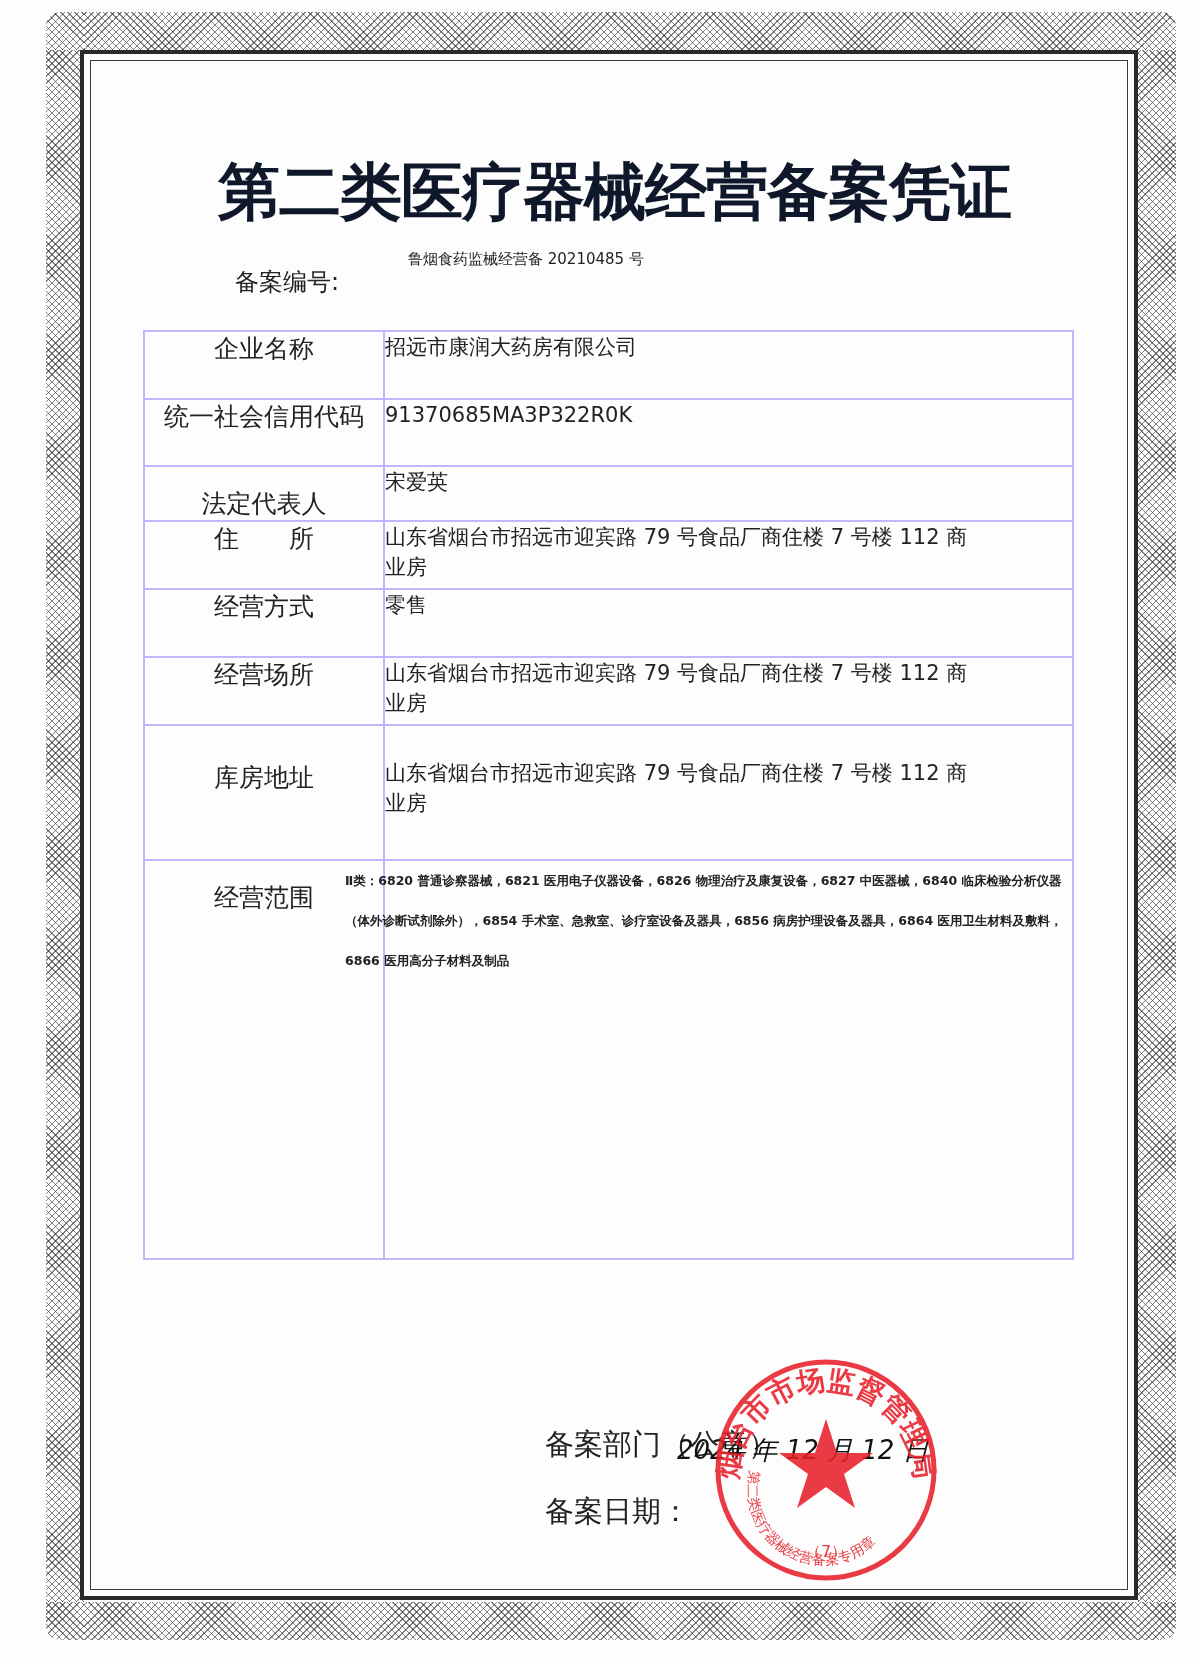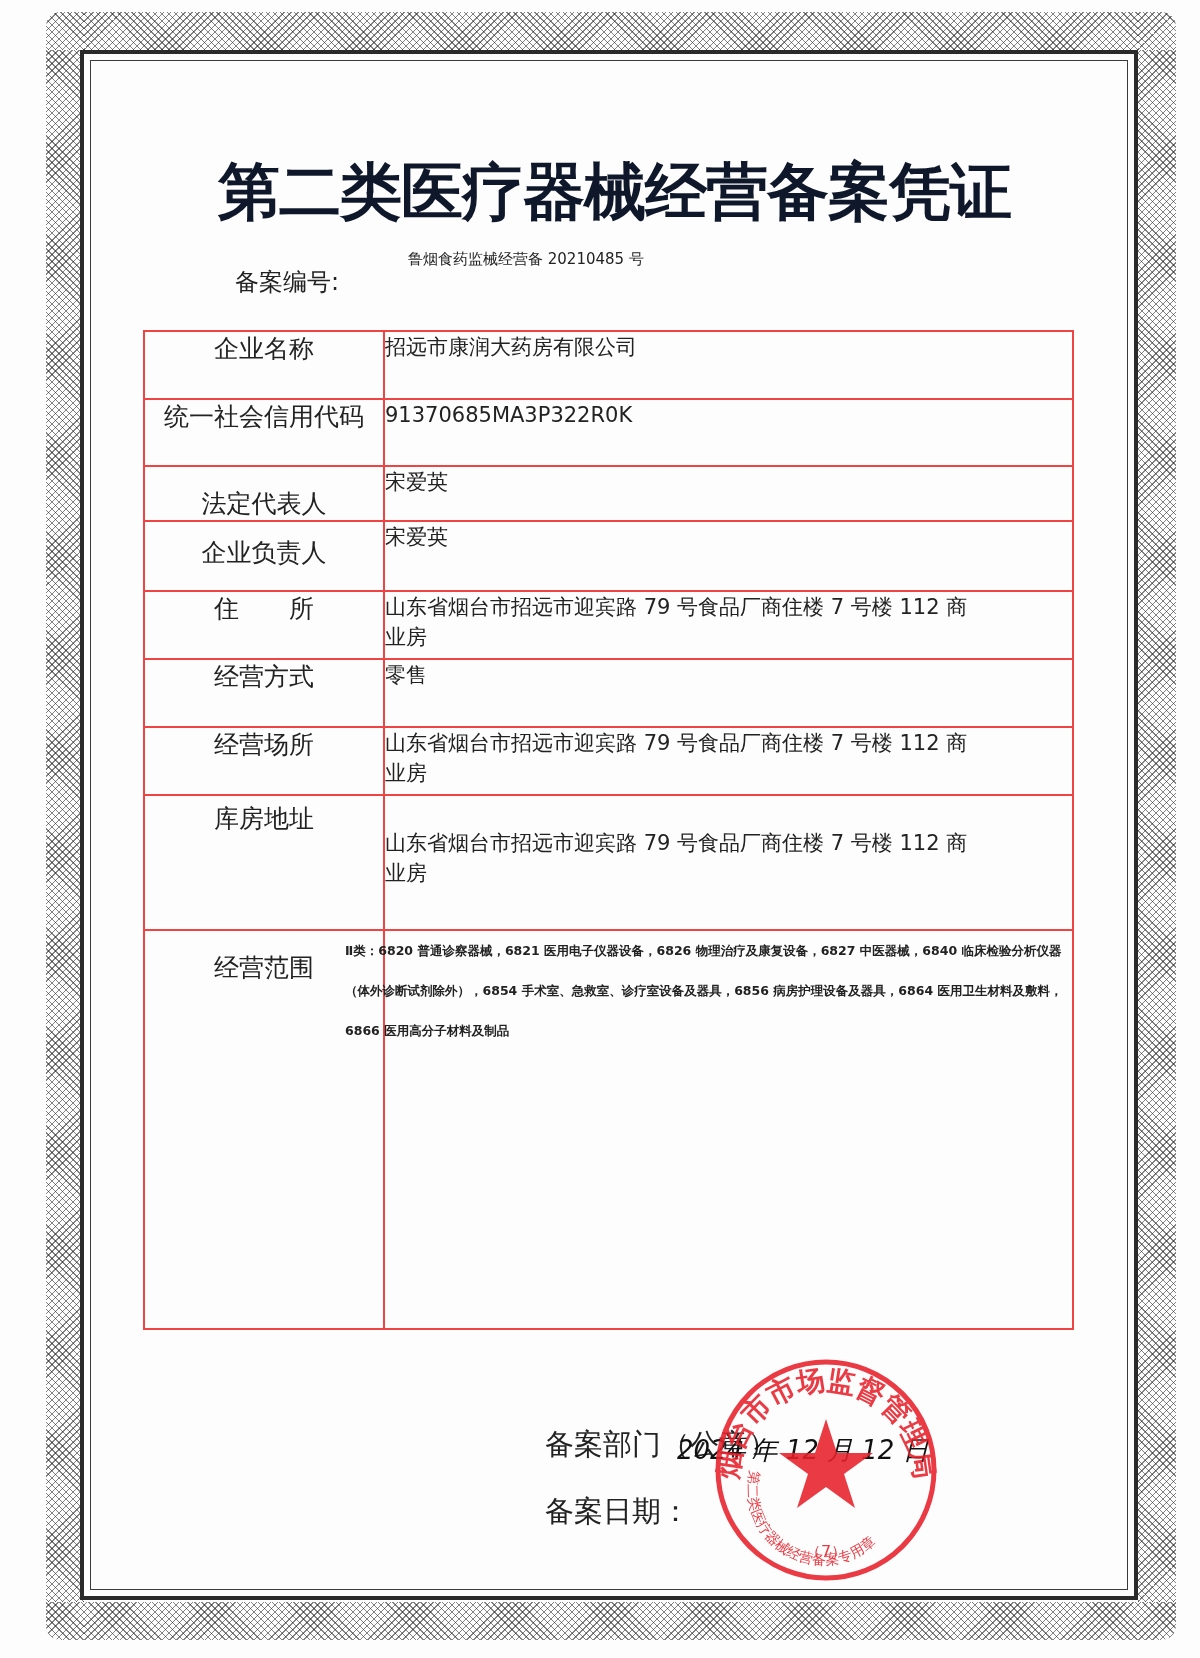--- a/index.html
+++ b/index.html
@@ -38,21 +38,21 @@
   .record-no-label {
     position: absolute; left: 235px; top: 266px; font-size: 24px; color: #222;
   }
   .record-no-value {
     position: absolute; left: 408px; top: 250px; font-size: 15px; color: #222;
   }
   table.info {
     position: absolute; left: 143px; top: 330px; width: 931px;
     border-collapse: collapse; table-layout: fixed;
   }
-  table.info td { border: 2px solid #ef4444; vertical-align: top; padding: 0; }
+  table.info td { border: 2px solid #c4b5fd; vertical-align: top; padding: 0; }
   td.label {
     width: 238px; text-align: center; font-size: 25px; color: #222;
     vertical-align: middle;
   }
   td.value { font-size: 21px; color: #222; padding: 2px 0 0 22px; line-height: 30px; }
   .scope-text { font-size: 12.5px; line-height: 40px; padding: 0 8px 0 0; margin-left: -40px; }
   .footer-dept {
     position: absolute; left: 545px; top: 1425px; font-size: 29px; color: #222; white-space: nowrap;
   }
   .footer-date-label {
@@ -83,38 +83,34 @@
     <td class="value" style="padding-top:0;border-radius:7px;">招远市康润大药房有限公司</td>
   </tr>
   <tr style="height:67px">
     <td class="label">统一社会信用代码</td>
     <td class="value">91370685MA3P322R0K</td>
   </tr>
   <tr style="height:52px">
     <td class="label" style="padding-top:20px;">法定代表人</td>
     <td class="value">宋爱英</td>
   </tr>
-  <tr style="height:70px">
-    <td class="label" style="padding-top:14px;">企业负责人</td>
-    <td class="value">宋爱英</td>
-  </tr>
   <tr style="height:68px">
     <td class="label">住　　所</td>
     <td class="value" style="padding-right:100px;">山东省烟台市招远市迎宾路 79 号食品厂商住楼 7 号楼 112 商业房</td>
   </tr>
   <tr style="height:68px">
     <td class="label">经营方式</td>
     <td class="value">零售</td>
   </tr>
   <tr style="height:68px">
     <td class="label">经营场所</td>
     <td class="value" style="padding-right:100px;">山东省烟台市招远市迎宾路 79 号食品厂商住楼 7 号楼 112 商业房</td>
   </tr>
   <tr style="height:135px">
-    <td class="label" style="vertical-align:top;padding-top:6px;">库房地址</td>
+    <td class="label" style="vertical-align:top;padding-top:35px;">库房地址</td>
     <td class="value" style="padding-top:32px;padding-right:100px;">山东省烟台市招远市迎宾路 79 号食品厂商住楼 7 号楼 112 商业房</td>
   </tr>
   <tr style="height:399px">
     <td class="label" style="vertical-align:top;padding-top:20px;">经营范围</td>
     <td class="value" style="padding-left:0;font-weight:bold;">
       <div class="scope-text">Ⅱ类：6820 普通诊察器械，6821 医用电子仪器设备，6826 物理治疗及康复设备，6827 中医器械，6840 临床检验分析仪器（体外诊断试剂除外），6854 手术室、急救室、诊疗室设备及器具，6856 病房护理设备及器具，6864 医用卫生材料及敷料，6866 医用高分子材料及制品</div>
     </td>
   </tr>
 </tbody>
   </table>

